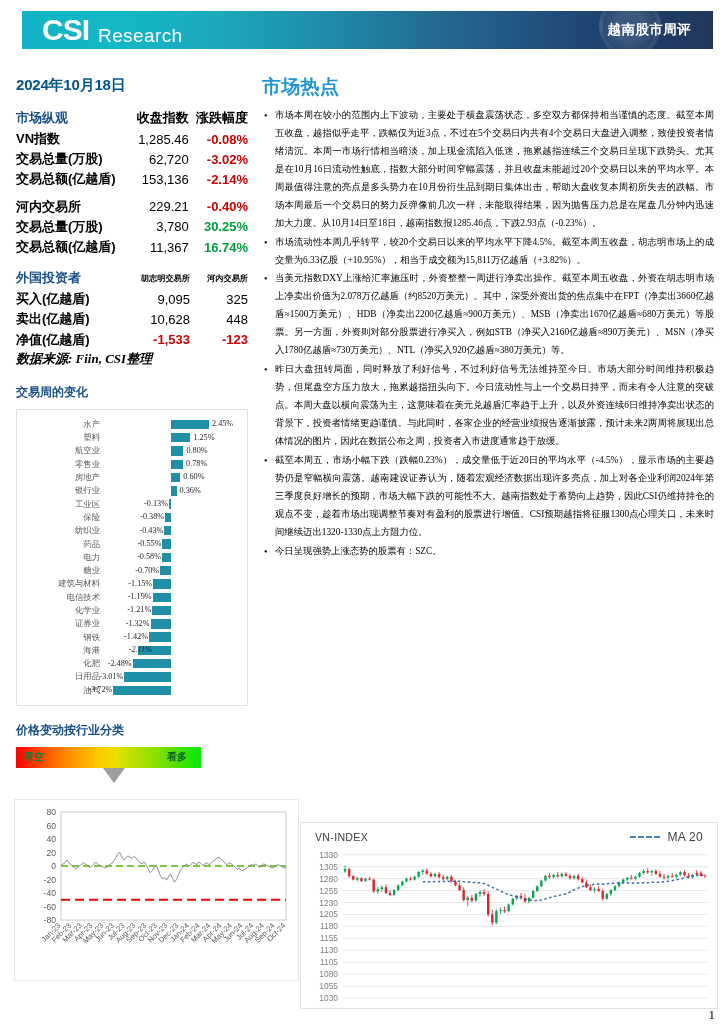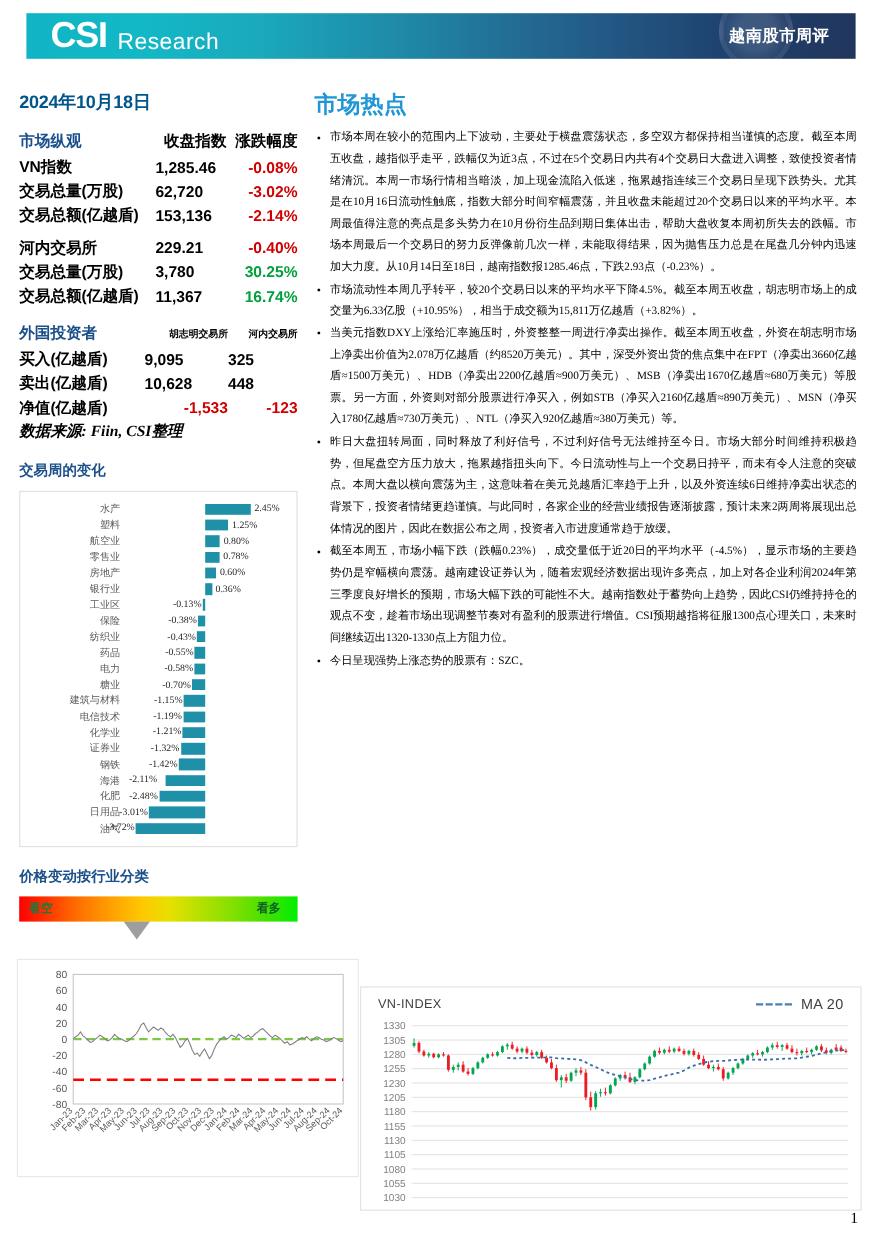--- a/index.html
+++ b/index.html
@@ -61,21 +61,21 @@
   .tbl td, .tbl th { padding: 0; font-size: 13px; white-space: nowrap; }
   .tbl-title {
     color: #1a4f8a; font-size: 11.6px; font-weight: bold;
     text-align: left; padding-bottom: 2px !important;
   }
   .tbl-head {
     color: #000; font-size: 9.2px; font-weight: bold;
     text-align: right; padding-bottom: 2px !important;
   }
   .tbl .lbl { color: #000; font-weight: bold; text-align: left; padding: 1.1px 0 !important; }
-  .tbl .num { color: #000; font-weight: bold; padding: 1.1px 0 !important; margin-top: 46px; }
+  .tbl .num { color: #000; font-weight: normal; text-align: right; padding: 1.1px 0 !important; margin-top: 46px; }
   .tbl .neg { color: #d00000; font-weight: bold; text-align: right; padding: 1.1px 0 !important; }
   .tbl .pos { color: #00a03c; font-weight: bold; text-align: right; padding: 1.1px 0 !important; }
   .tbl .spacer td { height: 7px; }
   .tbl-note {
     font-family: "Liberation Serif", serif;
     font-style: italic; font-weight: bold;
     font-size: 8.4px; color: #000; padding-top: 6px;
   }
 
   .sec-title {
@@ -103,21 +103,21 @@
   .hbar-val {
     position: absolute; top: 1.6px;
     font-size: 8.2px; color: #262626;
     font-family: "Liberation Serif", serif;
     white-space: nowrap;
   }
 
   
   .gauge-wrap { width: 232px; margin-top: 6px; }
   .gauge-bar {
-    position: relative; width: 232px; height: 21px;
+    position: relative; width: 185px; height: 21px;
     background: linear-gradient(to right,
       #ff0000 0%, #ff2a00 8%, #ff6a00 20%, #ff9c00 32%,
       #ffc800 44%, #e8e000 54%, #b9e000 64%, #86e000 76%,
       #49e000 88%, #00ee00 100%);
     display: flex; align-items: center;
   }
   .gauge-l {
     color: #1a7a3c; font-size: 10px; font-weight: bold;
     margin-left: 8px;
   }
@@ -401,21 +401,21 @@
           <div class="hbar-name">钢铁</div>
           <div class="hbar-track">
             <div class="hbar-fill" style="background: rgb(30, 145, 168); width: 22.0242px; left: 43.9758px;"></div>
             <div class="hbar-val" style="right: 91.0242px;">-1.42%</div>
           </div>
         </div>
         <div class="hbar-row">
           <div class="hbar-name">海港</div>
           <div class="hbar-track">
             <div class="hbar-fill" style="background: rgb(30, 145, 168); width: 32.7261px; left: 33.2739px;"></div>
-            <div class="hbar-val" style="right: 108px;">-2.11%</div>
+            <div class="hbar-val" style="right: 87px; font-style: italic;">-2.11%</div>
           </div>
         </div>
         <div class="hbar-row">
           <div class="hbar-name">化肥</div>
           <div class="hbar-track">
             <div class="hbar-fill" style="background: rgb(30, 145, 168); width: 38.4648px; left: 27.5352px;"></div>
             <div class="hbar-val" style="right: 107.465px;">-2.48%</div>
           </div>
         </div>
         <div class="hbar-row">

